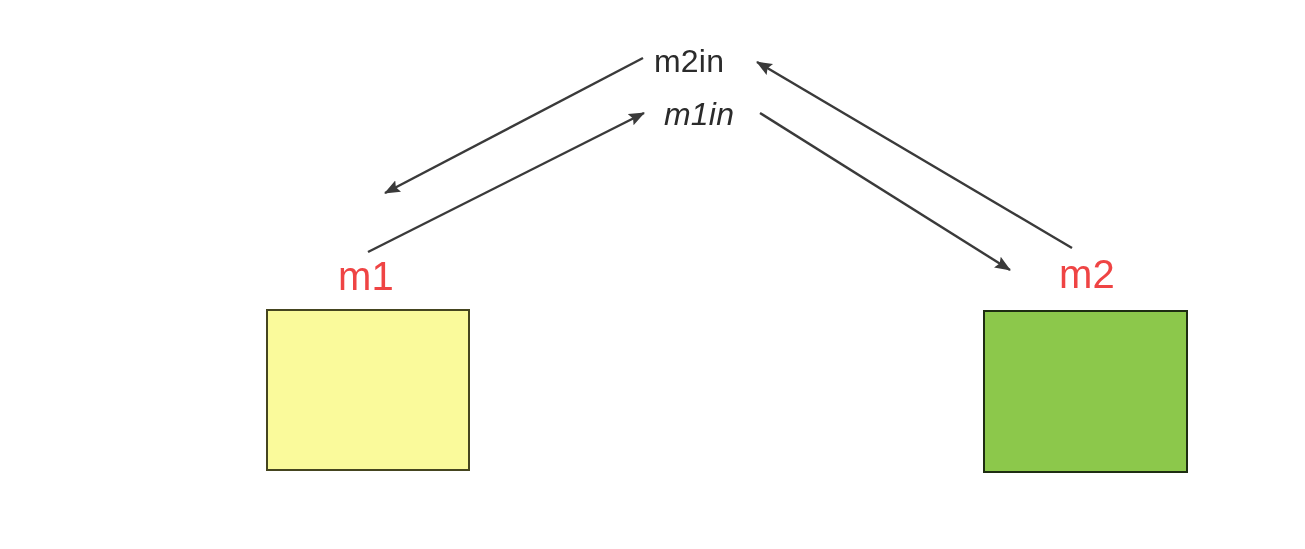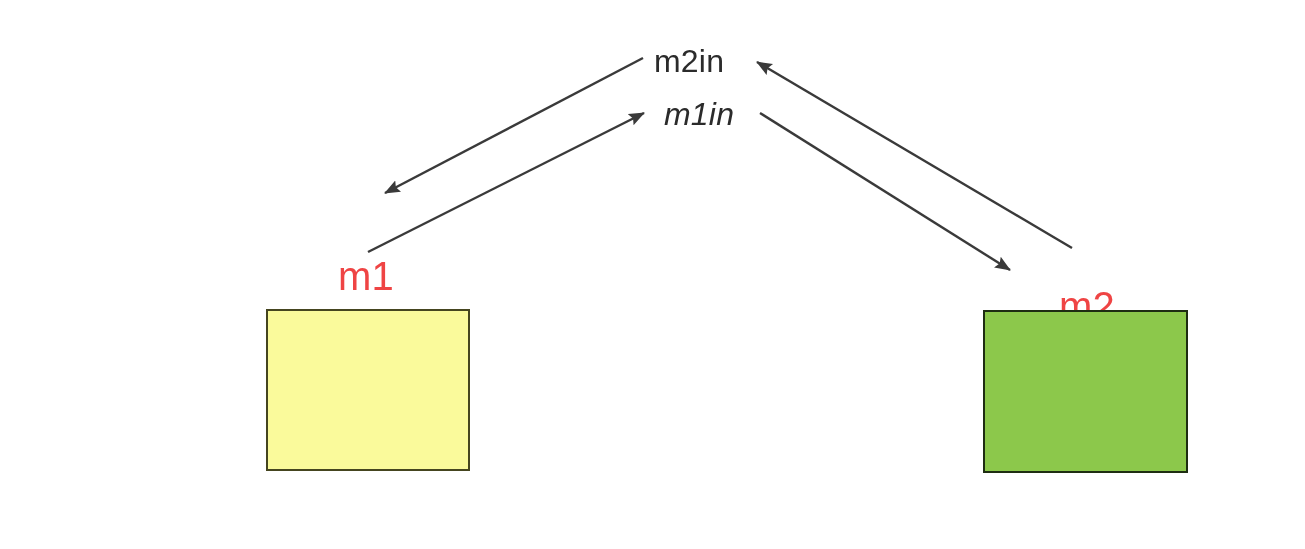--- a/index.html
+++ b/index.html
@@ -86,19 +86,19 @@
 
     <line class="edge-line" marker-end="url(#arrowhead)" stroke="#3a3a3a" stroke-width="2.4" stroke-linecap="butt" x1="760" y1="113" x2="1010" y2="270"></line>
   </svg>
 
   <div class="port-label" id="port-m2in-label" style="left: 654px; top: 45px;">m2in</div>
 
   <div class="port-label" id="port-m1in-label" style="left: 664px; top: 98px; font-style: italic;">m1in</div>
 
   <div class="node-label" id="node-m1-label" style="left: 338px; top: 260px;">m1</div>
 
-  <div class="node-label" id="node-m2-label" style="left: 1059px; top: 258px; margin-top: 32px;">m2</div>
+  <div class="node-label" id="node-m2-label" style="left: 1059px; top: 258px;">m2</div>
 
   <div class="node-box" id="node-m1-box" style="left: 266px; top: 309px; width: 204px; height: 162px; background: rgb(250, 250, 155); border-color: rgb(69, 69, 31);"></div>
 
   <div class="node-box" id="node-m2-box" style="left: 983px; top: 310px; width: 205px; height: 163px; background: rgb(140, 200, 75); border-color: rgb(30, 45, 18);"></div>
 
 </div>
 
 </body></html>

